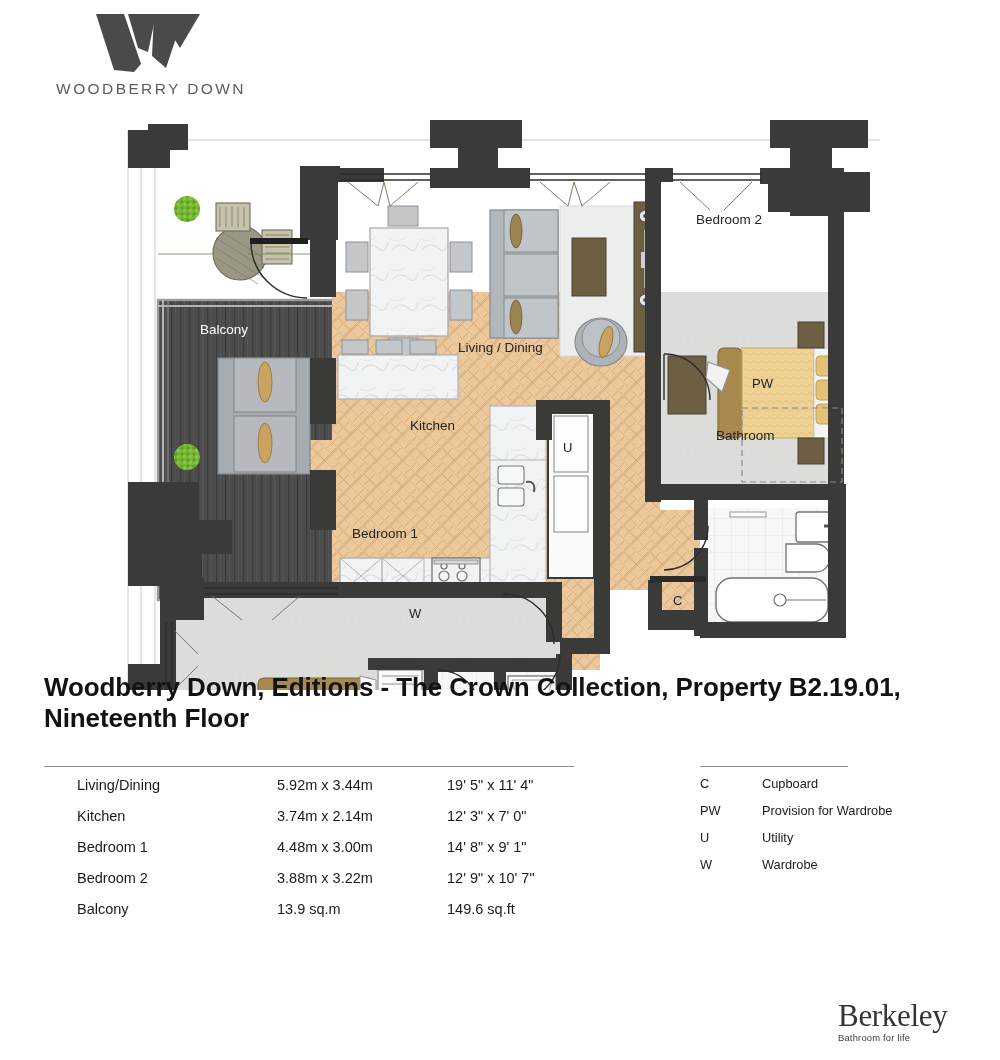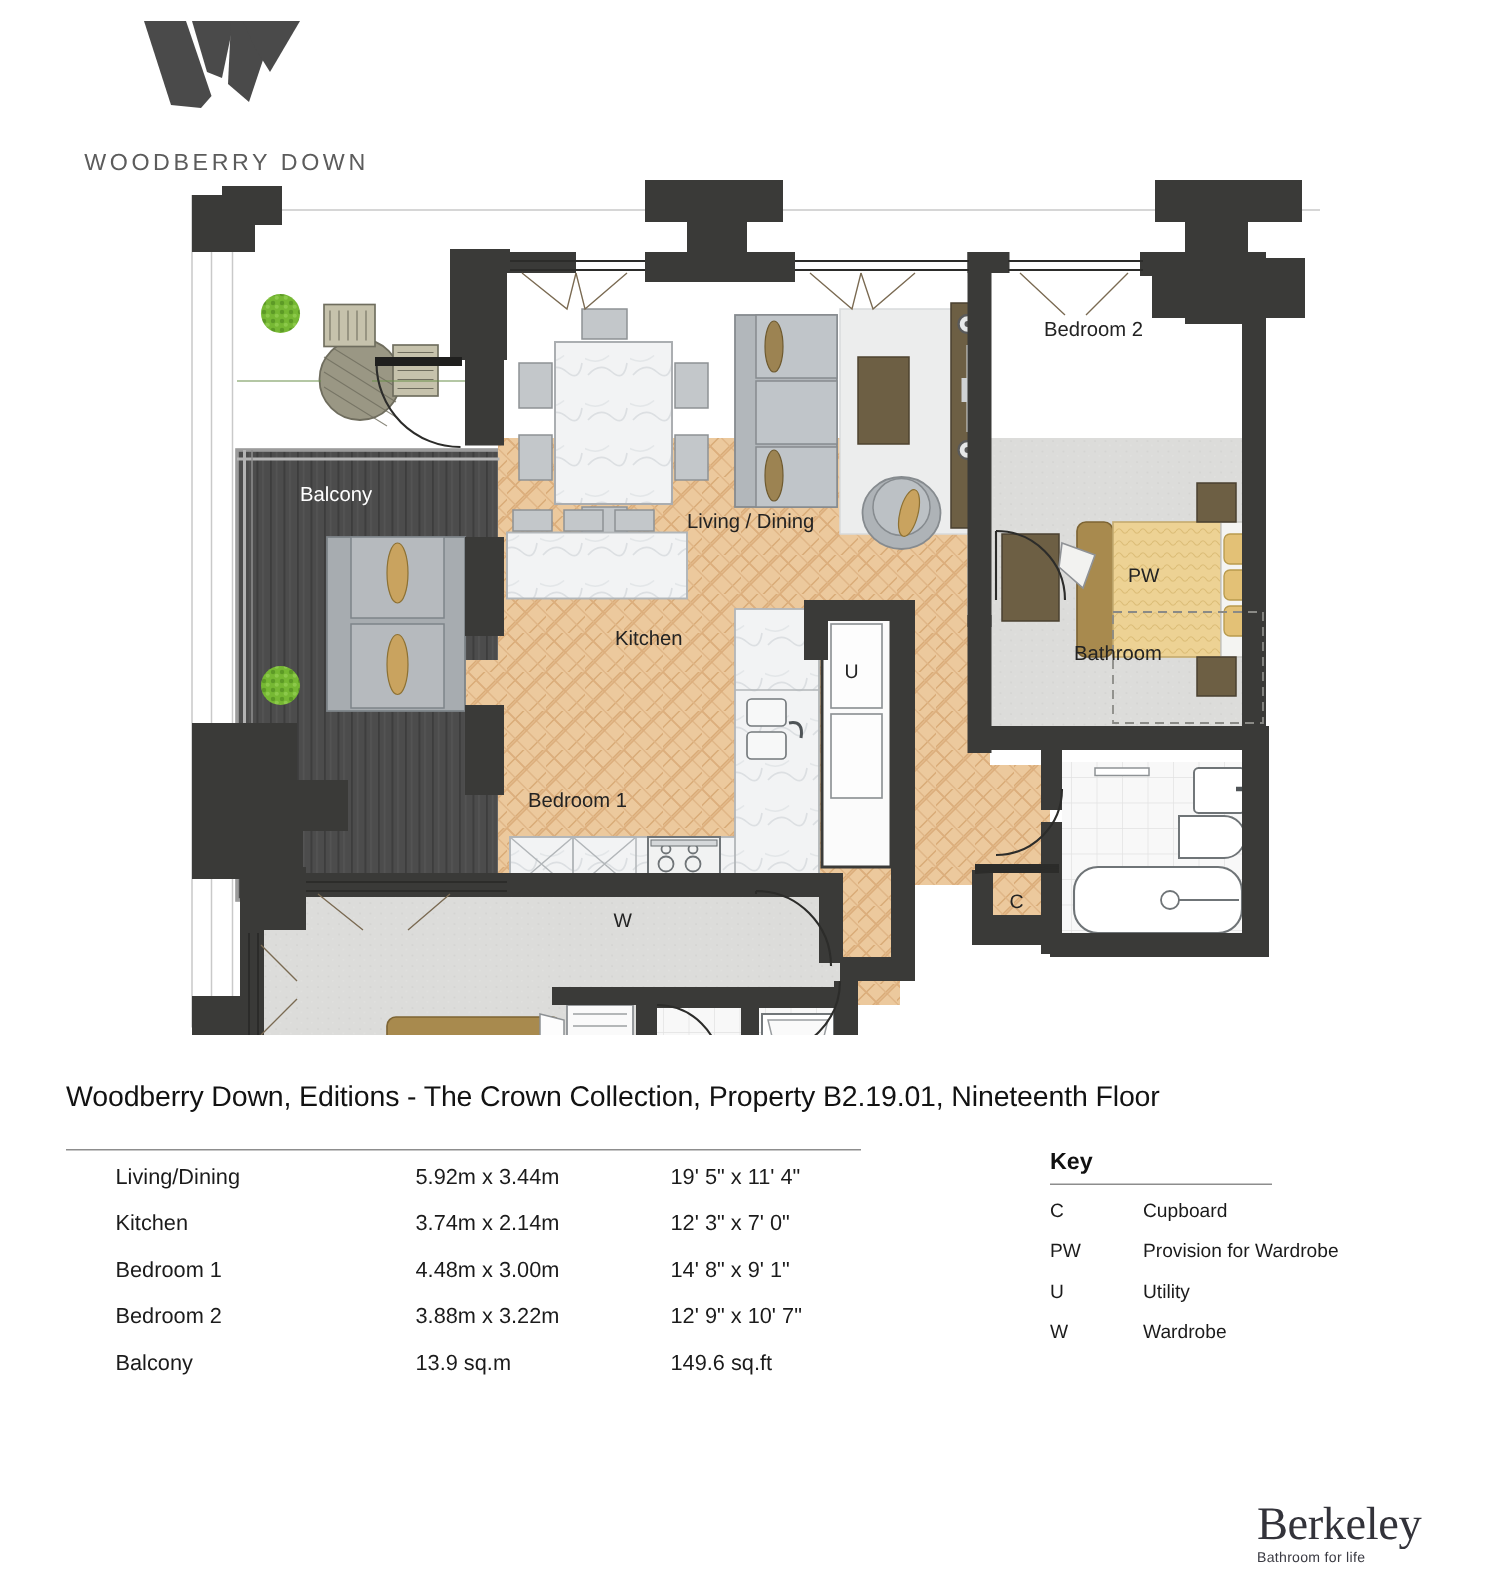--- a/index.html
+++ b/index.html
@@ -3,33 +3,33 @@
 <meta charset="utf-8">
 <style>
   html,body{margin:0;padding:0;background:#ffffff;}
   body{width:1000px;height:1060px;position:relative;overflow:hidden;
        font-family:"Liberation Sans", sans-serif;color:#1a1a1a;}
 
   
   #brand-logo{position:absolute;left:36px;top:8px;width:230px;height:100px;}
   #brand-mark{position:absolute;left:58px;top:4px;width:110px;height:62px;}
   #brand-wordmark{position:absolute;left:0px;top:72px;width:230px;text-align:center;
-      font-size:15.5px;letter-spacing:2.4px;color:#5c5c5c;font-weight:400;margin-top:20px;}
+      font-size:15.5px;letter-spacing:2.4px;color:#5c5c5c;font-weight:400;}
 
   
   #plan{position:absolute;left:0;top:110px;width:1000px;height:580px;}
   #plan svg{display:block;}
 
   .rm-label{font-family:"Liberation Sans",sans-serif;font-size:13.5px;fill:#232323;}
   .rm-label-lt{font-family:"Liberation Sans",sans-serif;font-size:13.5px;fill:#ffffff;}
   .rm-code{font-family:"Liberation Sans",sans-serif;font-size:13px;fill:#232323;}
 
   
-  #plan-title{position:absolute;left:44px;top:721px;width:930px;
-      font-size:19px;font-weight:normal;color:#121212;letter-spacing:-0.1px;}
+  #plan-title{position:absolute;left:44px;top:672px;width:930px;
+      font-size:26px;font-weight:bold;color:#121212;letter-spacing:-0.1px;}
 
   
   #dimensions{position:absolute;left:44px;top:766px;width:530px;}
   #dimensions .sec-head{font-size:15.5px;font-weight:bold;color:#111;padding-bottom:5px;}
   #dimensions .rule{border-bottom:1px solid #8d8d8d;width:530px;margin-bottom:2px;}
   #dimensions table{border-collapse:collapse;width:530px;margin-left:33px;}
   #dimensions td{font-size:14.5px;color:#1b1b1b;padding:7.6px 0 7.6px 0;vertical-align:top;}
   #dimensions td.c1{width:200px;}
   #dimensions td.c2{width:170px;}
   #dimensions td.c3{width:160px;}
@@ -452,21 +452,20 @@
     <tr>
       <td class="c1">Balcony</td>
       <td class="c2">13.9 sq.m</td>
       <td class="c3">149.6 sq.ft</td>
     </tr>
   </tbody>
     </table>
 </div>
 
 <div id="keybox">
-  <div class="sec-head">Key</div>
   <div class="rule"></div>
   <table>
       <tbody>
     <tr>
       <td class="k1">C</td>
       <td>Cupboard</td>
     </tr>
     <tr>
       <td class="k1">PW</td>
       <td>Provision for Wardrobe</td>

